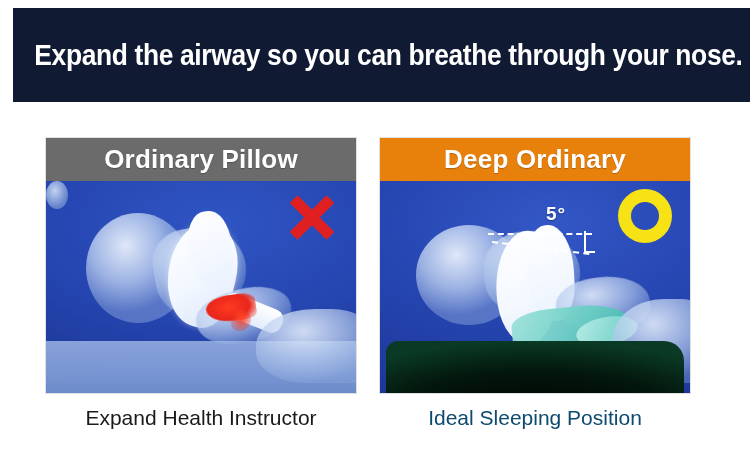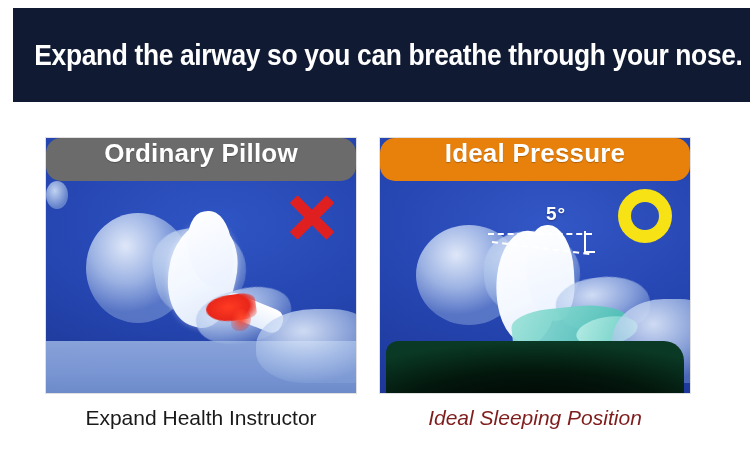--- a/index.html
+++ b/index.html
@@ -58,23 +58,23 @@
   }
   .panel.left  { left: 46px; }
   .panel.right { left: 380px; }
 
   .panel-header {
     position: absolute;
     left: 0; top: 0;
     width: 100%;
     height: 43px;
     display: flex;
+    align-items: center;
     justify-content: center;
     z-index: 12;
-    border-radius: 15px;
   }
   .panel-header.gray   { background: #6b6b6b; }
   .panel-header.orange { background: #e8810c; }
   .panel-header-text {
     color: #ffffff;
     font-size: 26px;
     font-weight: bold;
     letter-spacing: 0.2px;
     white-space: nowrap;
     text-shadow: 0 1px 1px rgba(0,0,0,0.25);
@@ -308,21 +308,21 @@
   .caption {
     position: absolute;
     top: 0;
     width: 310px;
     text-align: center;
     font-size: 21px;
     line-height: 36px;
     white-space: nowrap;
   }
   .caption.left  { left: 46px;  color: #1a1a1a; }
-  .caption.right { left: 380px; color: #7f1d1d; font-style: italic; }
+  .caption.right { left: 380px; color: #0c4a6e; }
 </style>
 </head>
 <body>
 
 <div class="banner">
   <div class="banner-text">Expand the airway so you can breathe through your nose.</div>
 </div>
 
 <div class="panels">
 
@@ -377,21 +377,21 @@
       <div class="angle-lines">
         <div class="dash-line dl-1"></div>
         <div class="dash-line dl-2"></div>
         <div class="dl-tick"></div>
       </div>
 
       <div class="o-mark"></div>
     </div>
 
     <div class="panel-header orange">
-      <div class="panel-header-text">Ideal Pressure</div>
+      <div class="panel-header-text">Deep Ordinary</div>
     </div>
   </div>
 
 </div>
 
 <div class="captions">
   <div class="caption left">Expand Health Instructor</div>
   <div class="caption right">Ideal Sleeping Position</div>
 </div>
 

